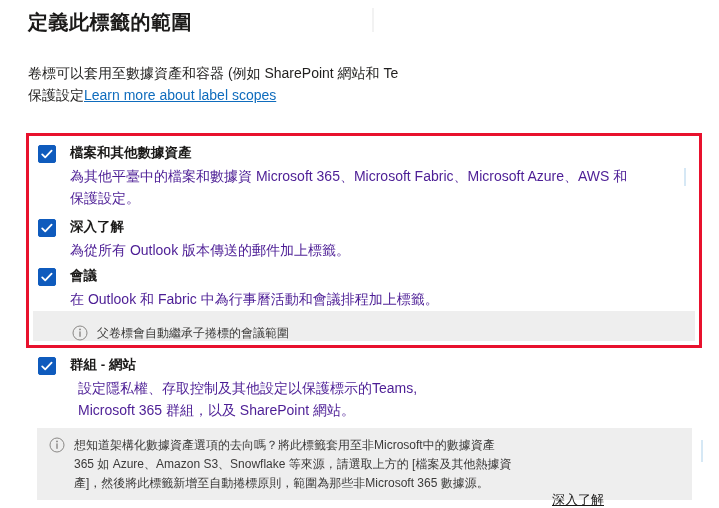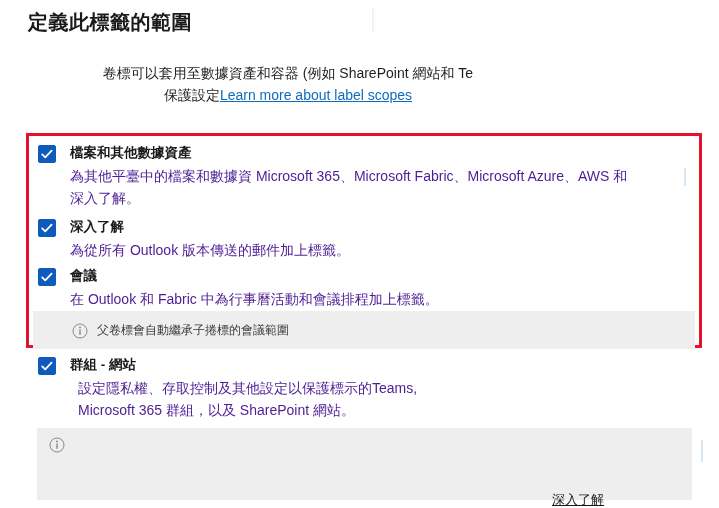--- a/index.html
+++ b/index.html
@@ -36,21 +36,20 @@
 
   
   .intro {
     position: absolute;
     left: 28px;
     top: 62px;
     width: 520px;
     font-size: 14px;
     line-height: 22px;
     color: #201f1e;
-    text-align: center;
   }
   .intro .ln { display: block; white-space: nowrap; }
   .inline-link {
     color: #0f6cbd;
     text-decoration: underline;
     cursor: pointer;
   }
 
   
   .red-box {
@@ -120,22 +119,22 @@
     font-size: 12.5px;
     line-height: 18px;
     color: #3b3a39;
   }
   .infobar-text .ln { display: block; white-space: nowrap; }
 
   #infobar-meeting {
     left: 33px;
     top: 311px;
     width: 662px;
-    height: 38px;
-    align-items: center;
+    height: 30px;
+    align-items: flex-end;
     padding-top: 0;
     padding-bottom: 0;
     padding-left: 39px;
   }
   #infobar-meeting .infobar-text { font-size: 12px; line-height: 16px; }
 
   #infobar-structured {
     left: 37px;
     top: 428px;
     width: 655px;
@@ -175,21 +174,21 @@
 
   <div class="chk-row" style="left:38px; top:145px; width:650px;">
     <span class="chk">
       <svg width="16" height="16" viewBox="0 0 16 16" aria-hidden="true">
           <path d="M3.2 8.4 L6.2 11.3 L12.6 4.6" fill="none" stroke="#ffffff" stroke-width="1.8" stroke-linecap="round" stroke-linejoin="round"></path>
         </svg>
     </span>
     <span class="chk-title">檔案和其他數據資產</span>
     <span class="chk-desc">
       <span class="ln">為其他平臺中的檔案和數據資  Microsoft 365、Microsoft Fabric、Microsoft Azure、AWS 和</span>
-      <span class="ln">深入了解。</span>
+      <span class="ln">保護設定。</span>
     </span>
   </div>
 
   <div class="chk-row" style="left:38px; top:219px; width:650px;">
     <span class="chk">
       <svg width="16" height="16" viewBox="0 0 16 16" aria-hidden="true">
           <path d="M3.2 8.4 L6.2 11.3 L12.6 4.6" fill="none" stroke="#ffffff" stroke-width="1.8" stroke-linecap="round" stroke-linejoin="round"></path>
         </svg>
     </span>
     <span class="chk-title">深入了解</span>
@@ -237,20 +236,25 @@
   </div>
 
   <div class="infobar" id="infobar-structured">
     <span class="info-icon">
       <svg width="16" height="16" viewBox="0 0 16 16" aria-hidden="true">
         <circle cx="8" cy="8" r="7" fill="none" stroke="#8a8886" stroke-width="1"></circle>
         <circle cx="8" cy="4.4" r="0.95" fill="#8a8886"></circle>
         <rect x="7.3" y="6.4" width="1.4" height="5.4" fill="#8a8886"></rect>
       </svg>
     </span>
+    <span class="infobar-text">
+      <span class="ln">想知道架構化數據資產選項的去向嗎？將此標籤套用至非Microsoft中的數據資產</span>
+      <span class="ln">365 如 Azure、Amazon S3、Snowflake 等來源，請選取上方的 [檔案及其他熱據資</span>
+      <span class="ln">產]，然後將此標籤新增至自動捲標原則，範圍為那些非Microsoft 365 數據源。</span>
+    </span>
   </div>
 
   <a class="deep-link" href="#">深入了解</a>
 
   <div class="scroll-tick" style="left:372px; top:8px; height:24px; background:#f2f2f2;"></div>
   <div class="scroll-tick" style="left:684px; top:168px; height:18px;"></div>
   <div class="scroll-tick" style="left:701px; top:440px; height:22px;"></div>
 
 </div>
 

